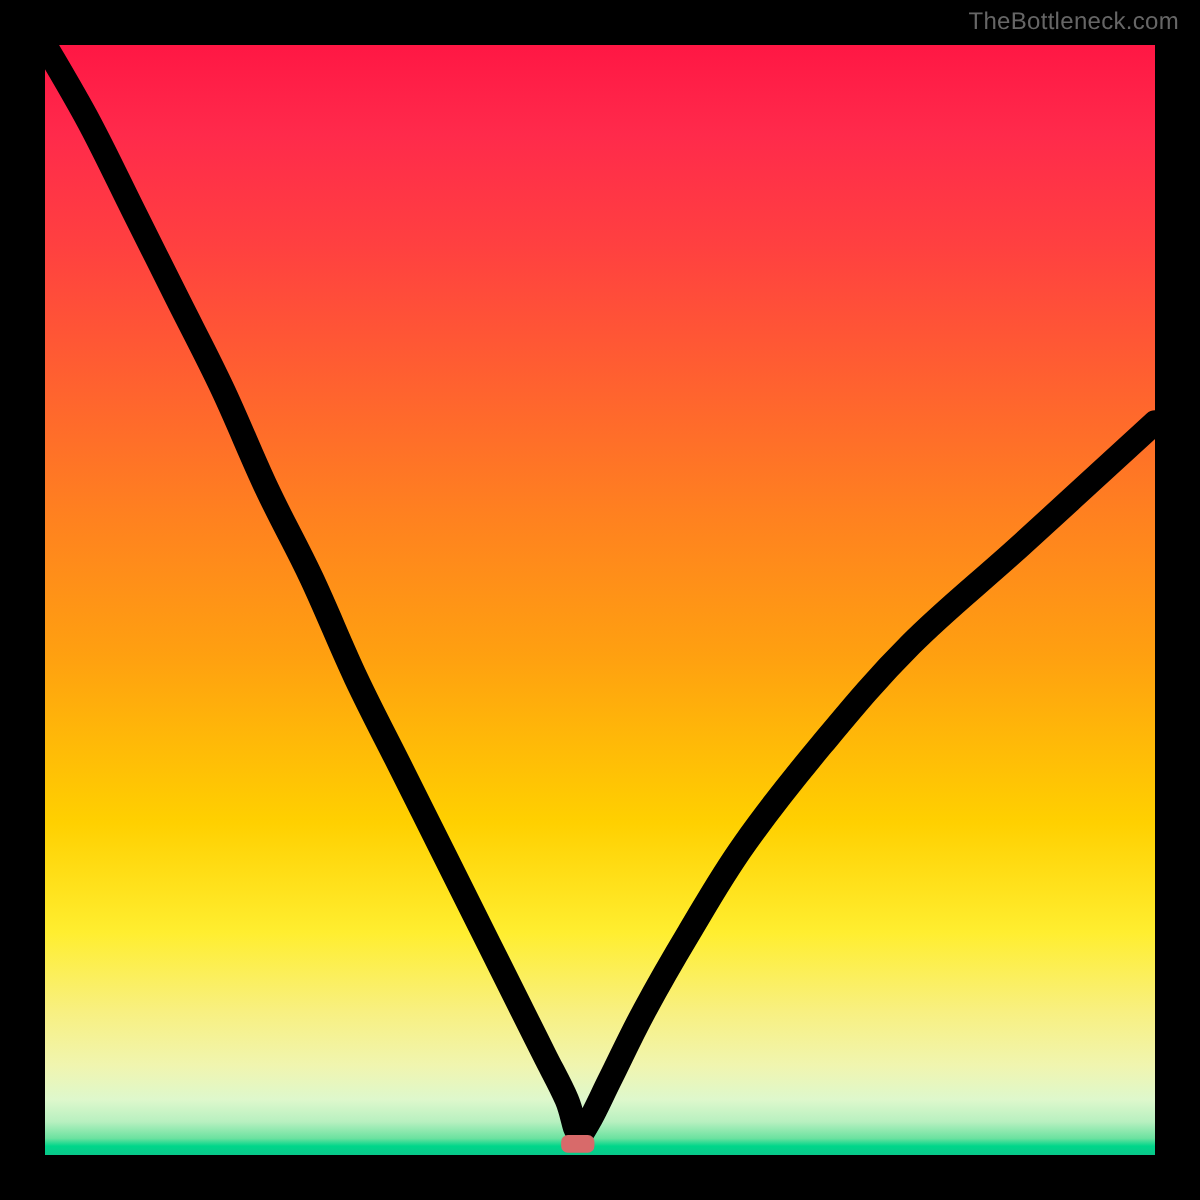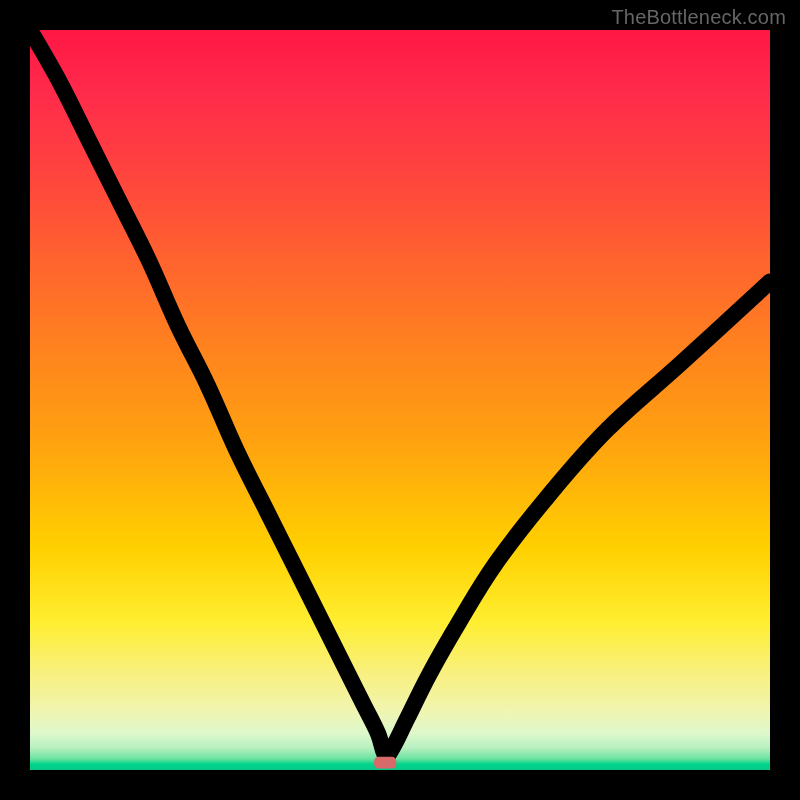--- a/index.html
+++ b/index.html
@@ -15,21 +15,21 @@
     width: 800px;
     height: 800px;
     background: #000;
     position: relative;
   }
   .watermark {
     position: absolute;
     top: 6px;
     right: 14px;
     color: #666;
-    font-size: 20px;
+    font-size: 16px;
     font-weight: 500;
     letter-spacing: 0.2px;
     z-index: 10;
   }
   .plot {
     position: absolute;
     left: 30px;
     top: 30px;
     width: 740px;
     height: 740px;

